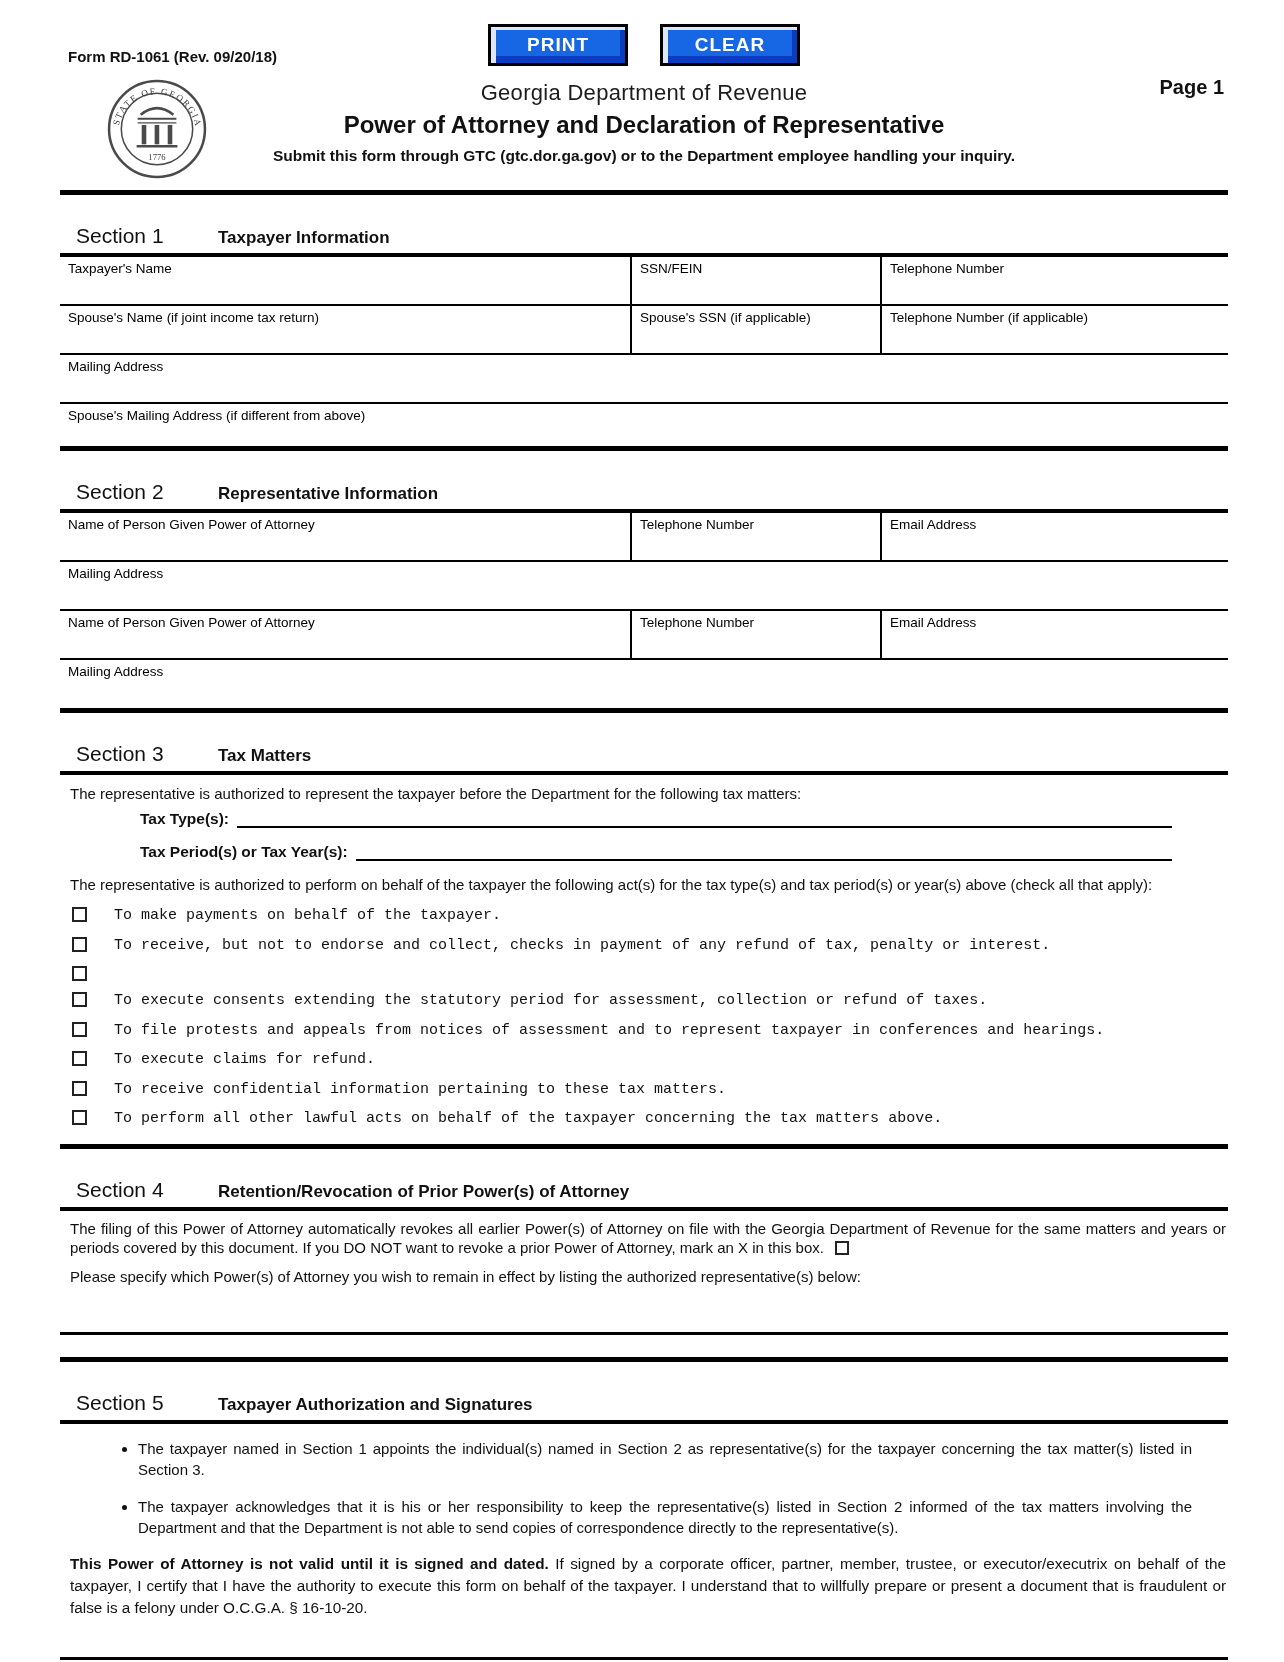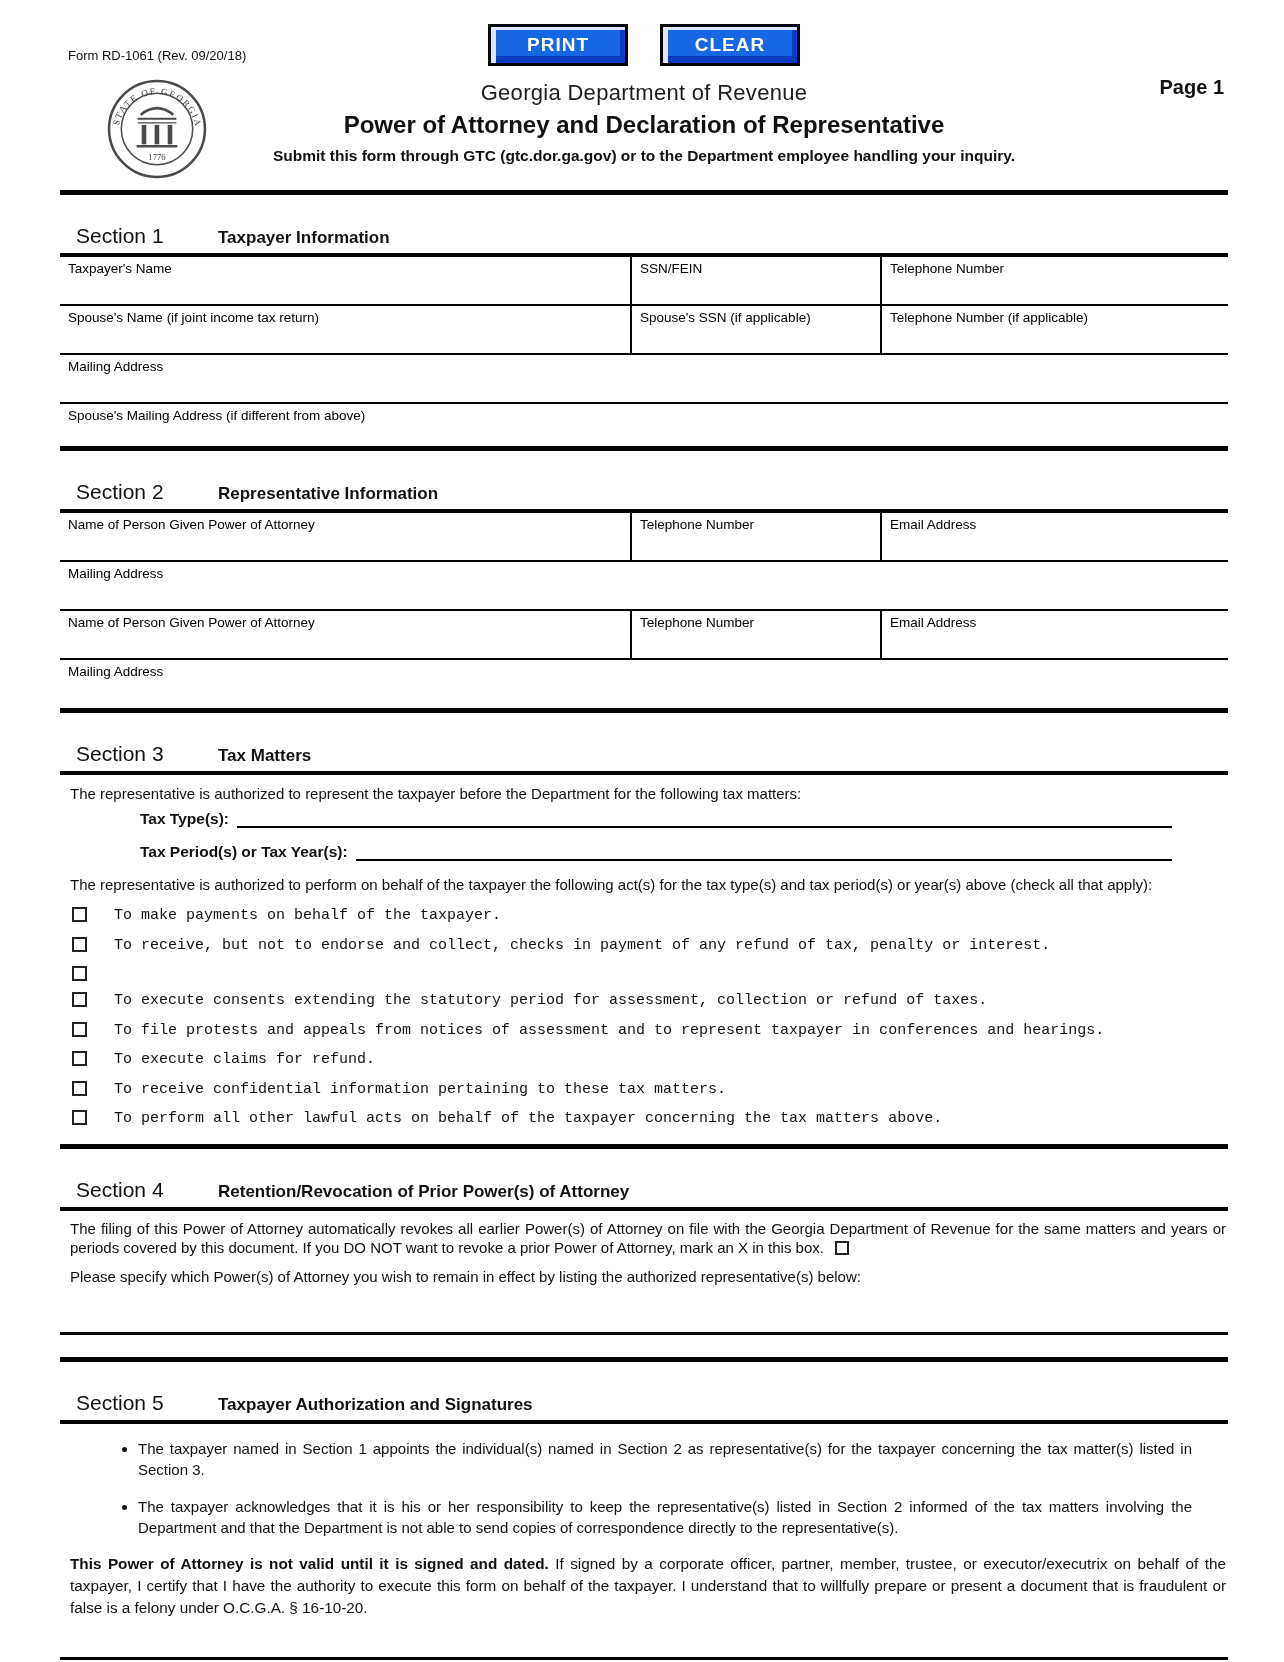--- a/index.html
+++ b/index.html
@@ -15,21 +15,21 @@
   .hdr { position:relative; height:190px; }
   .btn-row { position:absolute; left:0; right:0; top:24px; display:flex; justify-content:center; gap:32px; }
   .pdf-btn {
     width:140px; height:42px; background:var(--btn-fill,#1767e4);
     border:3px solid #000000;
     box-shadow: inset 5px 3px 0 var(--btn-light,#dce7fb), inset -5px -7px 0 var(--btn-dark,#0b3bbf);
     color:#fff; font-weight:bold; font-size:19px; letter-spacing:1px;
     display:flex; align-items:center; justify-content:center; cursor:pointer;
     font-family:"Liberation Sans", sans-serif;
   }
-  .form-number { position:absolute; left:8px; top:48px; font-weight:normal; font-size:13px; }
+  .form-number { position:absolute; left:8px; top:48px; font-weight:bold; font-size:15px; }
   .page-number { position:absolute; right:4px; top:50px; font-weight:bold; font-size:20px;margin-top:26px; }
   .seal { position:absolute; left:46px; top:78px; width:102px; height:102px; }
   .titles { position:absolute; left:0; right:0; top:80px; text-align:center; }
   .agency { font-size:22px; color:#1c1c1c; letter-spacing:.3px; }
   .main-title { font-size:24px; font-weight:bold; margin-top:5px; }
   .instruction { font-size:15.5px; font-weight:bold; margin-top:8px; }
 
   
   .band { border-top:5px solid #000; border-bottom:4px solid #000; padding:4px 0 5px 16px; display:flex; align-items:baseline; }
   .band .num { font-weight:normal; font-size:21px; width:142px; flex:0 0 auto; }

